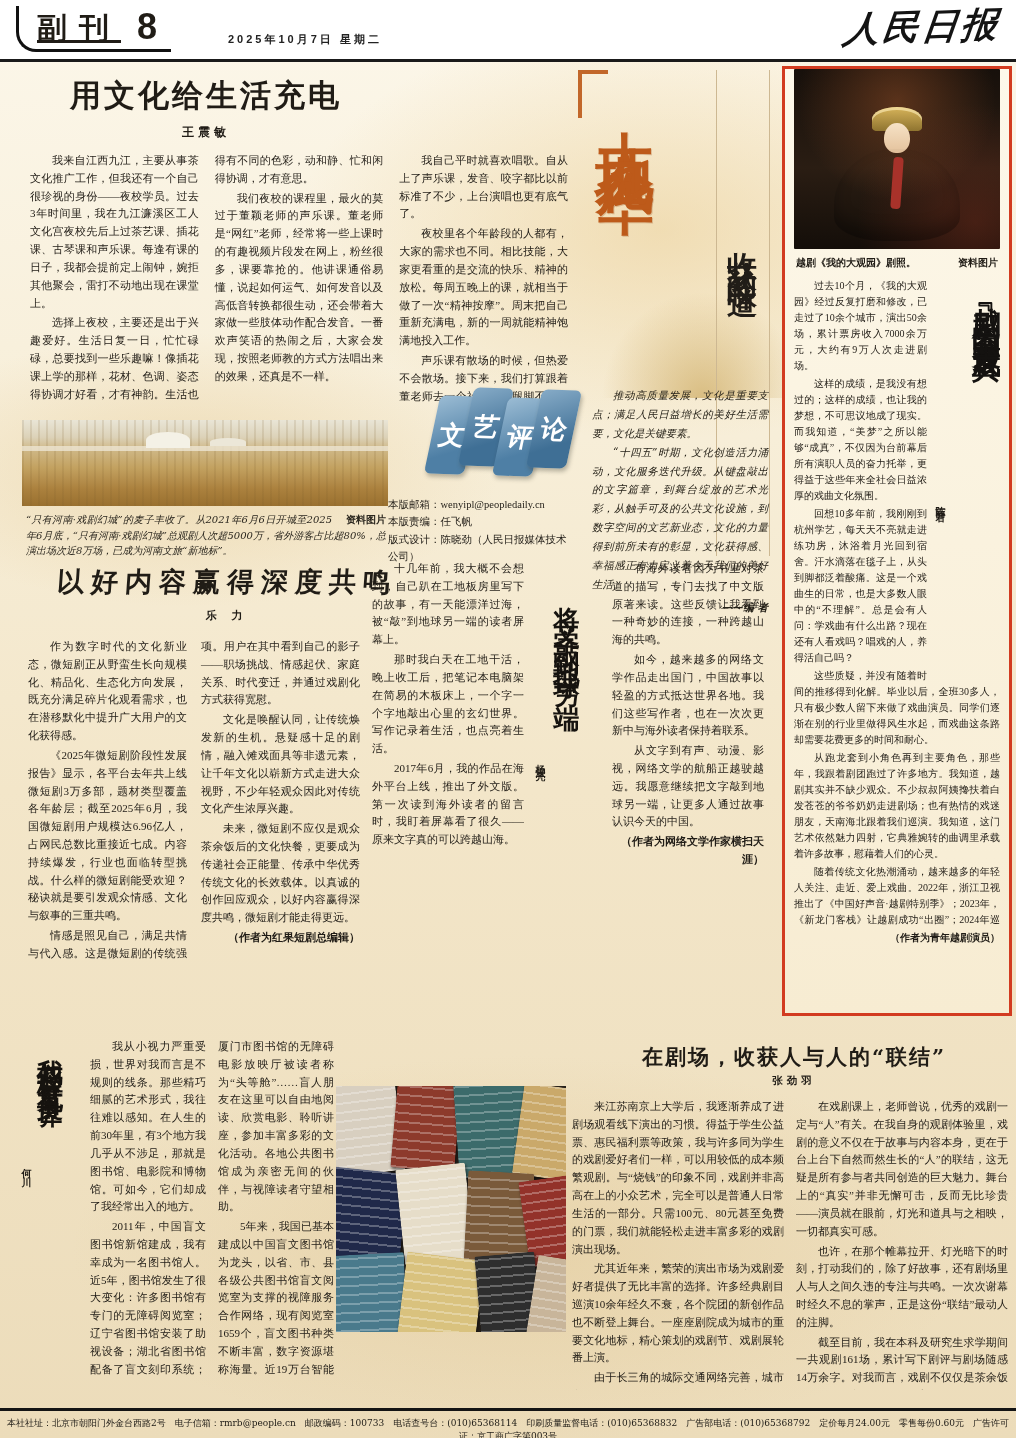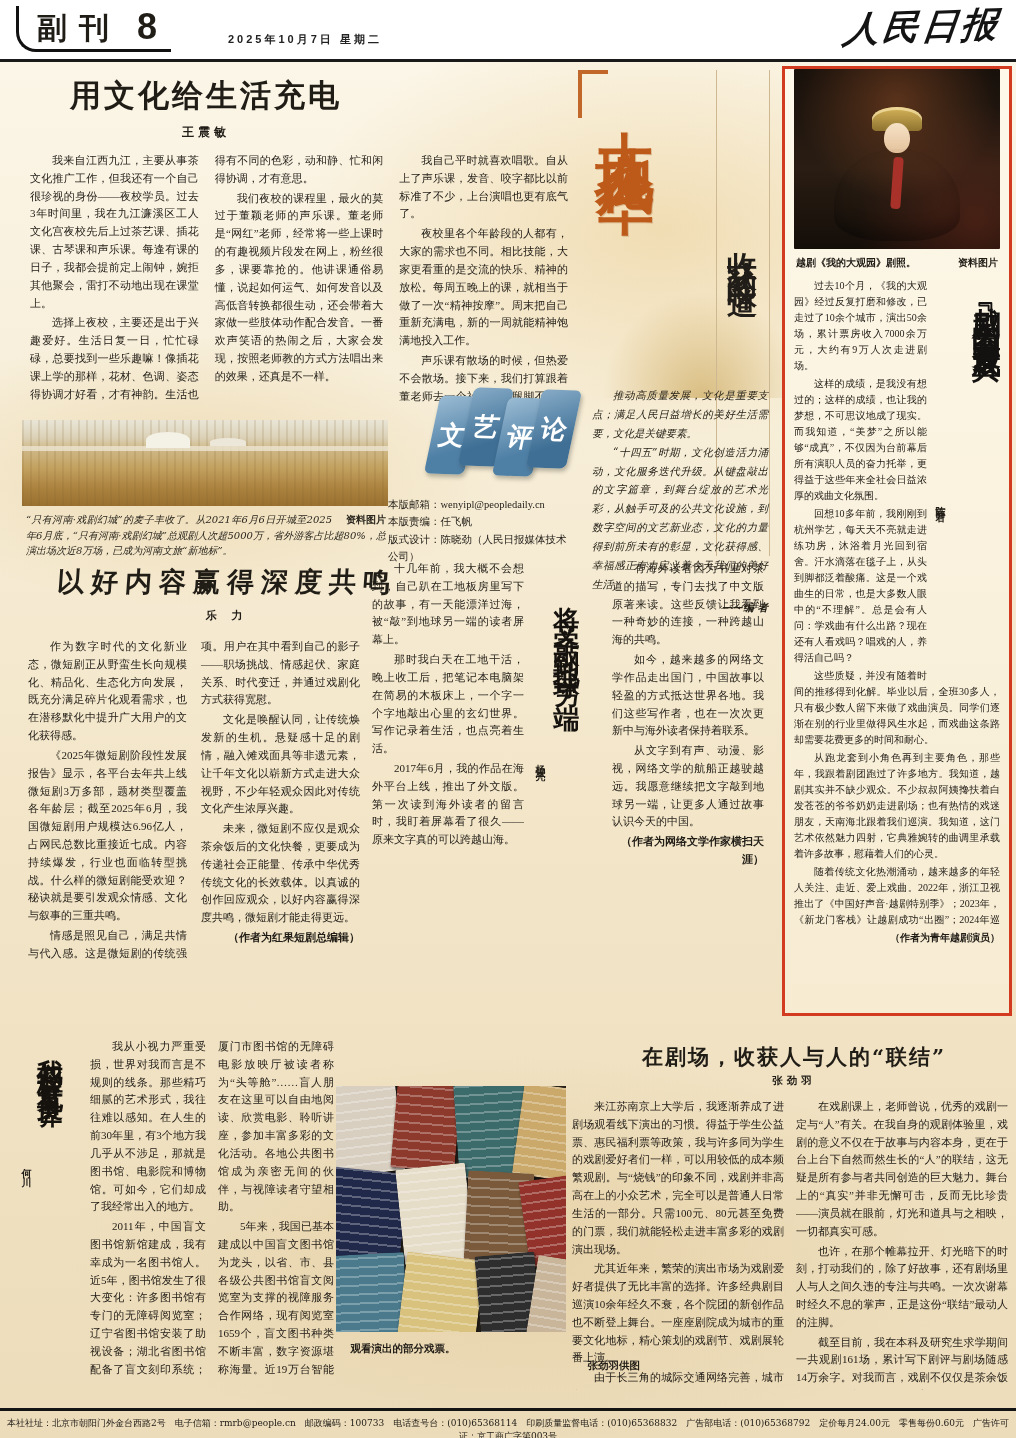--- a/index.html
+++ b/index.html
@@ -9,21 +9,21 @@
       radial-gradient(ellipse 520px 300px at 660px 230px, rgba(233,203,142,.55), transparent 70%),
       radial-gradient(ellipse 430px 190px at 190px 470px, rgba(222,188,122,.38), transparent 72%),
       radial-gradient(ellipse 600px 260px at 520px 1250px, rgba(214,182,120,.30), transparent 75%),
       linear-gradient(180deg,#fcf7ea 0%,#f8f0dc 24%,#f3e6c9 55%,#ecdcba 100%);}
   
   .masthead{position:absolute;left:0;top:0;width:1016px;height:62px;background:#fff;
     border-bottom:3px solid #1a1a1a;box-sizing:border-box;}
   .fukan{position:absolute;left:16px;top:6px;display:flex;align-items:flex-end;gap:16px;
     border-left:3px solid #111;border-bottom:3px solid #111;border-radius:0 0 0 20px;
     padding:6px 14px 6px 18px;}
-  .fukan .sec{font:bold 30px/1 "Liberation Sans","DejaVu Sans",sans-serif;letter-spacing:12px;}
+  .fukan .sec{font:bold 30px/1 "Liberation Sans","DejaVu Sans",sans-serif;letter-spacing:12px;text-decoration:underline;}
   .fukan .pg{font:bold 36px/0.85 "Liberation Sans","DejaVu Sans",sans-serif;}
   .mh-date{position:absolute;left:228px;top:34px;font:bold 11px/1 "Liberation Sans",sans-serif;letter-spacing:3px;color:#222;}
   .brand{position:absolute;right:16px;top:8px;font:bold 36px/1 "DejaVu Serif",serif;font-style:italic;
     transform:skewX(-8deg) rotate(-2deg);letter-spacing:3px;color:#141414;}
   
   .body-txt{font-size:11px;line-height:1.62;text-align:justify;}
   .body-txt p{margin:0 0 2px;text-indent:2em;}
   .plist{display:contents;}
   .credit{font-weight:bold;text-align:right;text-indent:0 !important;}
   
@@ -259,24 +259,20 @@
       <i></i>
       <i></i>
       <i></i>
       <i></i>
       <i></i>
       <i></i>
       <i></i>
       <i></i>
       <i></i>
   </div>
-  <div class="photo2-cap">
-    <p class="l1">观看演出的部分戏票。</p>
-    <p class="l2">张劲羽供图</p>
-  </div>
 
   <div class="a6-title">在剧场，收获人与人的“联结”</div>
   <div class="a6-author">张劲羽</div>
   <div class="a6-body">
     <div class="a6-col body-txt">
       <div class="plist"><p>来江苏南京上大学后，我逐渐养成了进剧场观看线下演出的习惯。得益于学生公益票、惠民福利票等政策，我与许多同为学生的戏剧爱好者们一样，可以用较低的成本频繁观剧。与“烧钱”的印象不同，戏剧并非高高在上的小众艺术，完全可以是普通人日常生活的一部分。只需100元、80元甚至免费的门票，我们就能轻松走进丰富多彩的戏剧演出现场。</p><p>尤其近年来，繁荣的演出市场为戏剧爱好者提供了无比丰富的选择。许多经典剧目巡演10余年经久不衰，各个院团的新创作品也不断登上舞台。一座座剧院成为城市的重要文化地标，精心策划的戏剧节、戏剧展轮番上演。</p><p>由于长三角的城际交通网络完善，城市之间的通勤非常便利，我的观剧足迹不只停留在南京，还到过上海、杭州、苏州、扬州、南通等多个城市。我身边不少剧迷朋友，为了喜爱的剧目甚至不惜跨越大半个中国，去追随一部部作品、一座座剧院。</p></div>
     </div>
     <div class="a6-col body-txt">
       <div class="plist"><p>在戏剧课上，老师曾说，优秀的戏剧一定与“人”有关。在我自身的观剧体验里，戏剧的意义不仅在于故事与内容本身，更在于台上台下自然而然生长的“人”的联结，这无疑是所有参与者共同创造的巨大魅力。舞台上的“真实”并非无懈可击，反而无比珍贵——演员就在眼前，灯光和道具与之相映，一切都真实可感。</p><p>也许，在那个帷幕拉开、灯光暗下的时刻，打动我们的，除了好故事，还有剧场里人与人之间久违的专注与共鸣。一次次谢幕时经久不息的掌声，正是这份“联结”最动人的注脚。</p><p>截至目前，我在本科及研究生求学期间一共观剧161场，累计写下剧评与剧场随感14万余字。对我而言，戏剧不仅仅是茶余饭后的生活调剂，也是提升美学感知、训练逻辑思维的重要方式。相较于我的专业——文学，我在剧场之中感受到了更强烈的共时性与交互性。</p></div>
       <p class="credit">（作者为南京大学文学院学生）</p>

